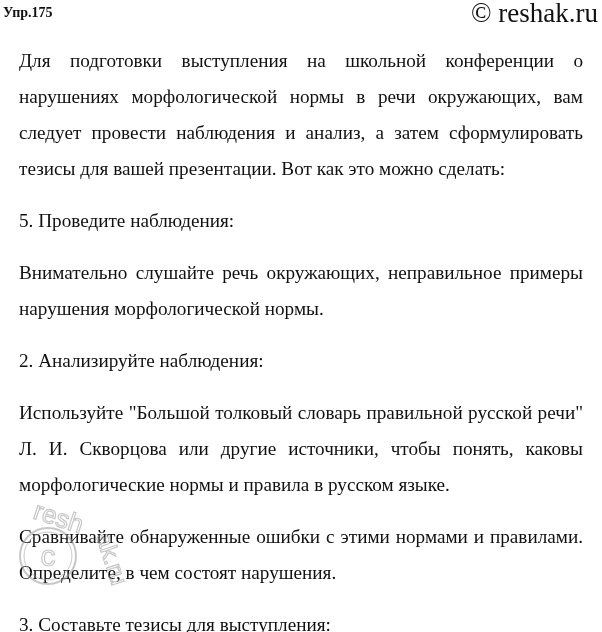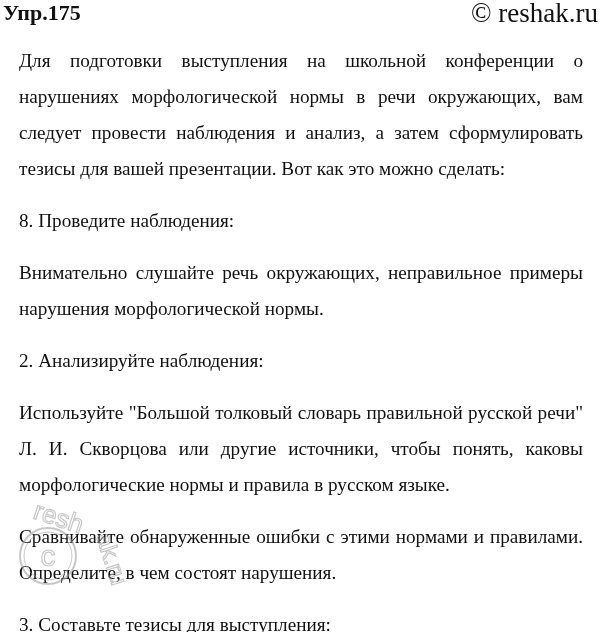--- a/index.html
+++ b/index.html
@@ -20,21 +20,21 @@
       top: 0;
       left: 3px;
       right: 4px;
       height: 30px;
       display: flex;
       justify-content: space-between;
       align-items: flex-start;
     }
     .ex-title {
       font-weight: bold;
-      font-size: 22px;
+      font-size: 14px;
       line-height: 26px;
       margin-top: 0px;
     }
     .copyright {
       font-size: 27px;
       line-height: 26px;
       margin-top: 0px;
     }
     .content {
       position: absolute;
@@ -62,21 +62,21 @@
 </head>
 <body>
 
 <div class="header">
   <span class="ex-title">Упр.175</span>
   <span class="copyright">© reshak.ru</span>
 </div>
 
 <div class="content">
   <p>Для подготовки выступления на школьной конференции о нарушениях морфологической нормы в речи окружающих, вам следует провести наблюдения и анализ, а затем сформулировать тезисы для вашей презентации. Вот как это можно сделать:</p>
-  <p>8. Проведите наблюдения:</p>
+  <p>5. Проведите наблюдения:</p>
   <p>Внимательно слушайте речь окружающих, неправильное примеры нарушения морфологической нормы.</p>
   <p>2. Анализируйте наблюдения:</p>
   <p>Используйте "Большой толковый словарь правильной русской речи" Л. И. Скворцова или другие источники, чтобы понять, каковы морфологические нормы и правила в русском языке.</p>
   <p>Сравнивайте обнаруженные ошибки с этими нормами и правилами. Определите, в чем состоят нарушения.</p>
   <p>3. Составьте тезисы для выступления:</p>
 
 </div>
 
 <div class="watermark">
   <svg width="120" height="130" viewBox="0 0 120 130">

